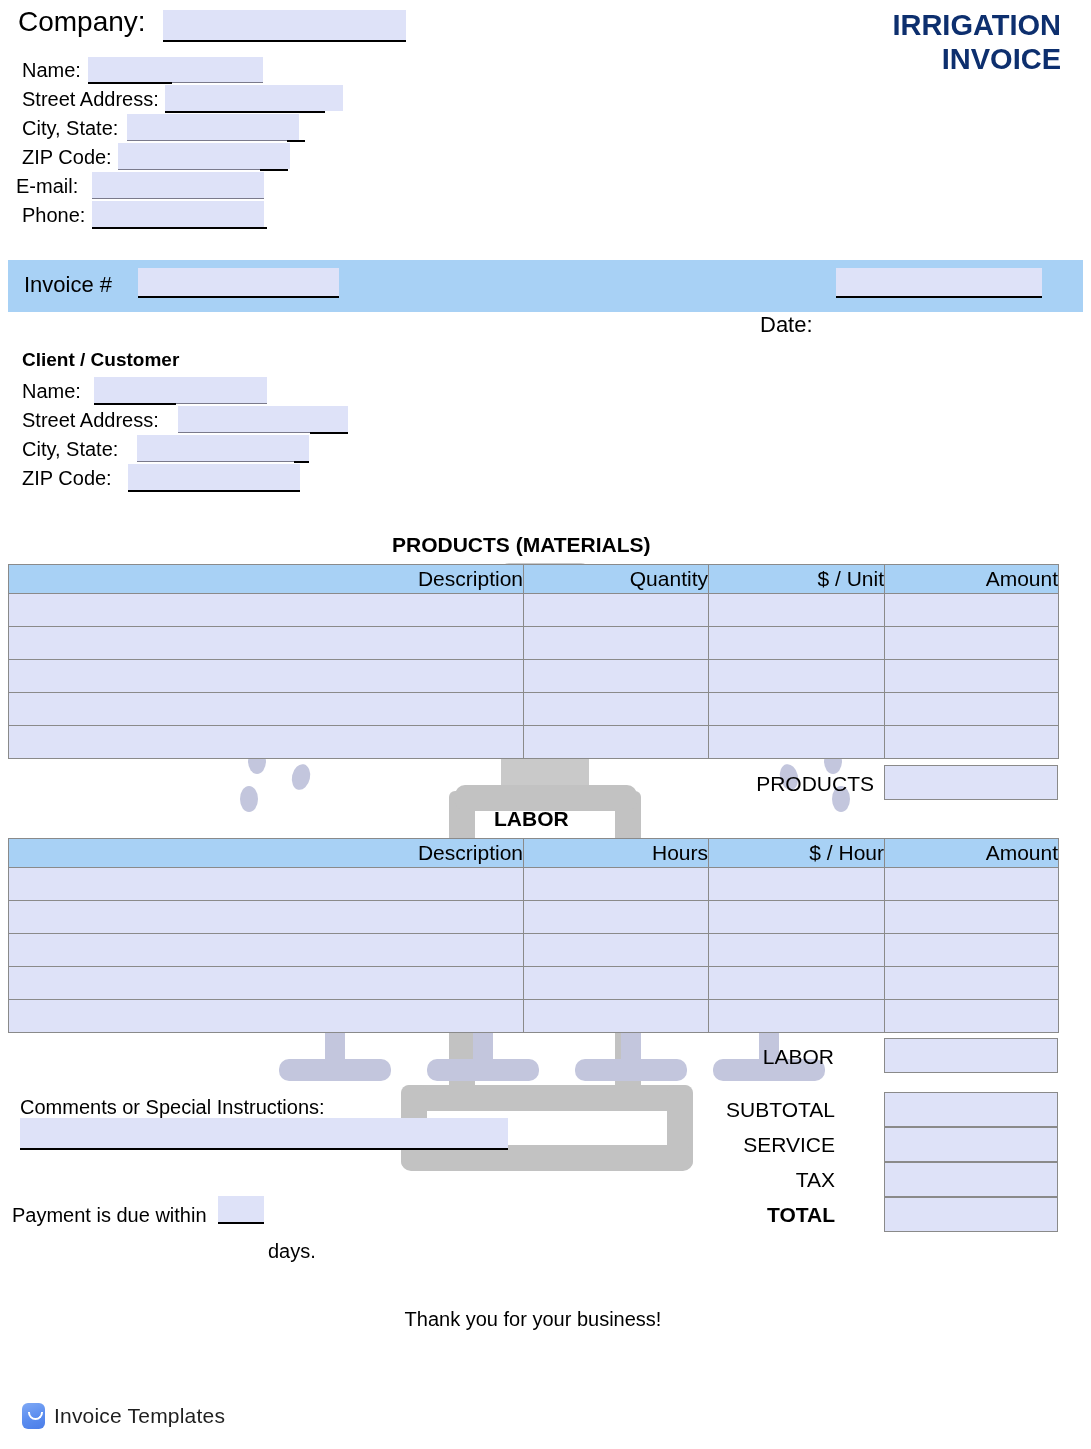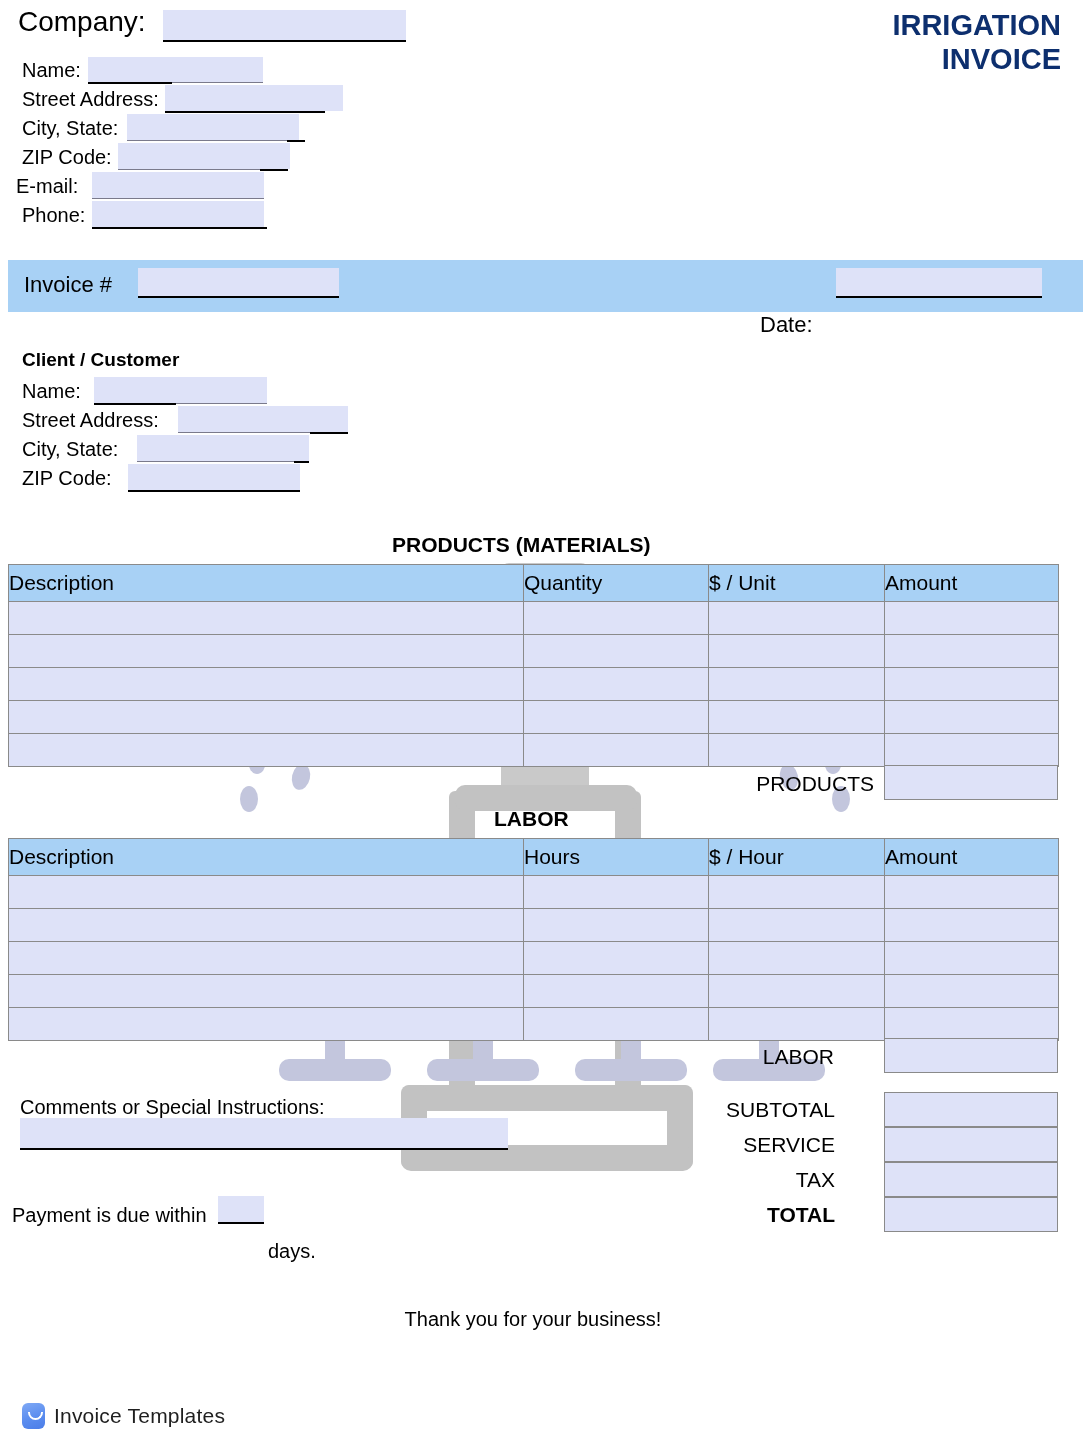--- a/index.html
+++ b/index.html
@@ -101,23 +101,23 @@
     left: 8px;
     width: 1050px;
     border-collapse: collapse;
     z-index: 2;
     table-layout: fixed;
   }
   .itbl th {
     background: #a8d1f5;
     font-size: 21px;
     font-weight: normal;
-    height: 37px;
+    height: 29px;
     border: 1px solid #8a8a8a;
-    text-align: left;
+    text-align: right;
     padding: 0;
   }
   .itbl td {
     background: #dee2f8;
     height: 33px;
     border: 1px solid #8a8a8a;
     padding: 0;
   }
   #products-table { top: 564px; }
   #labor-table    { top: 838px; }

